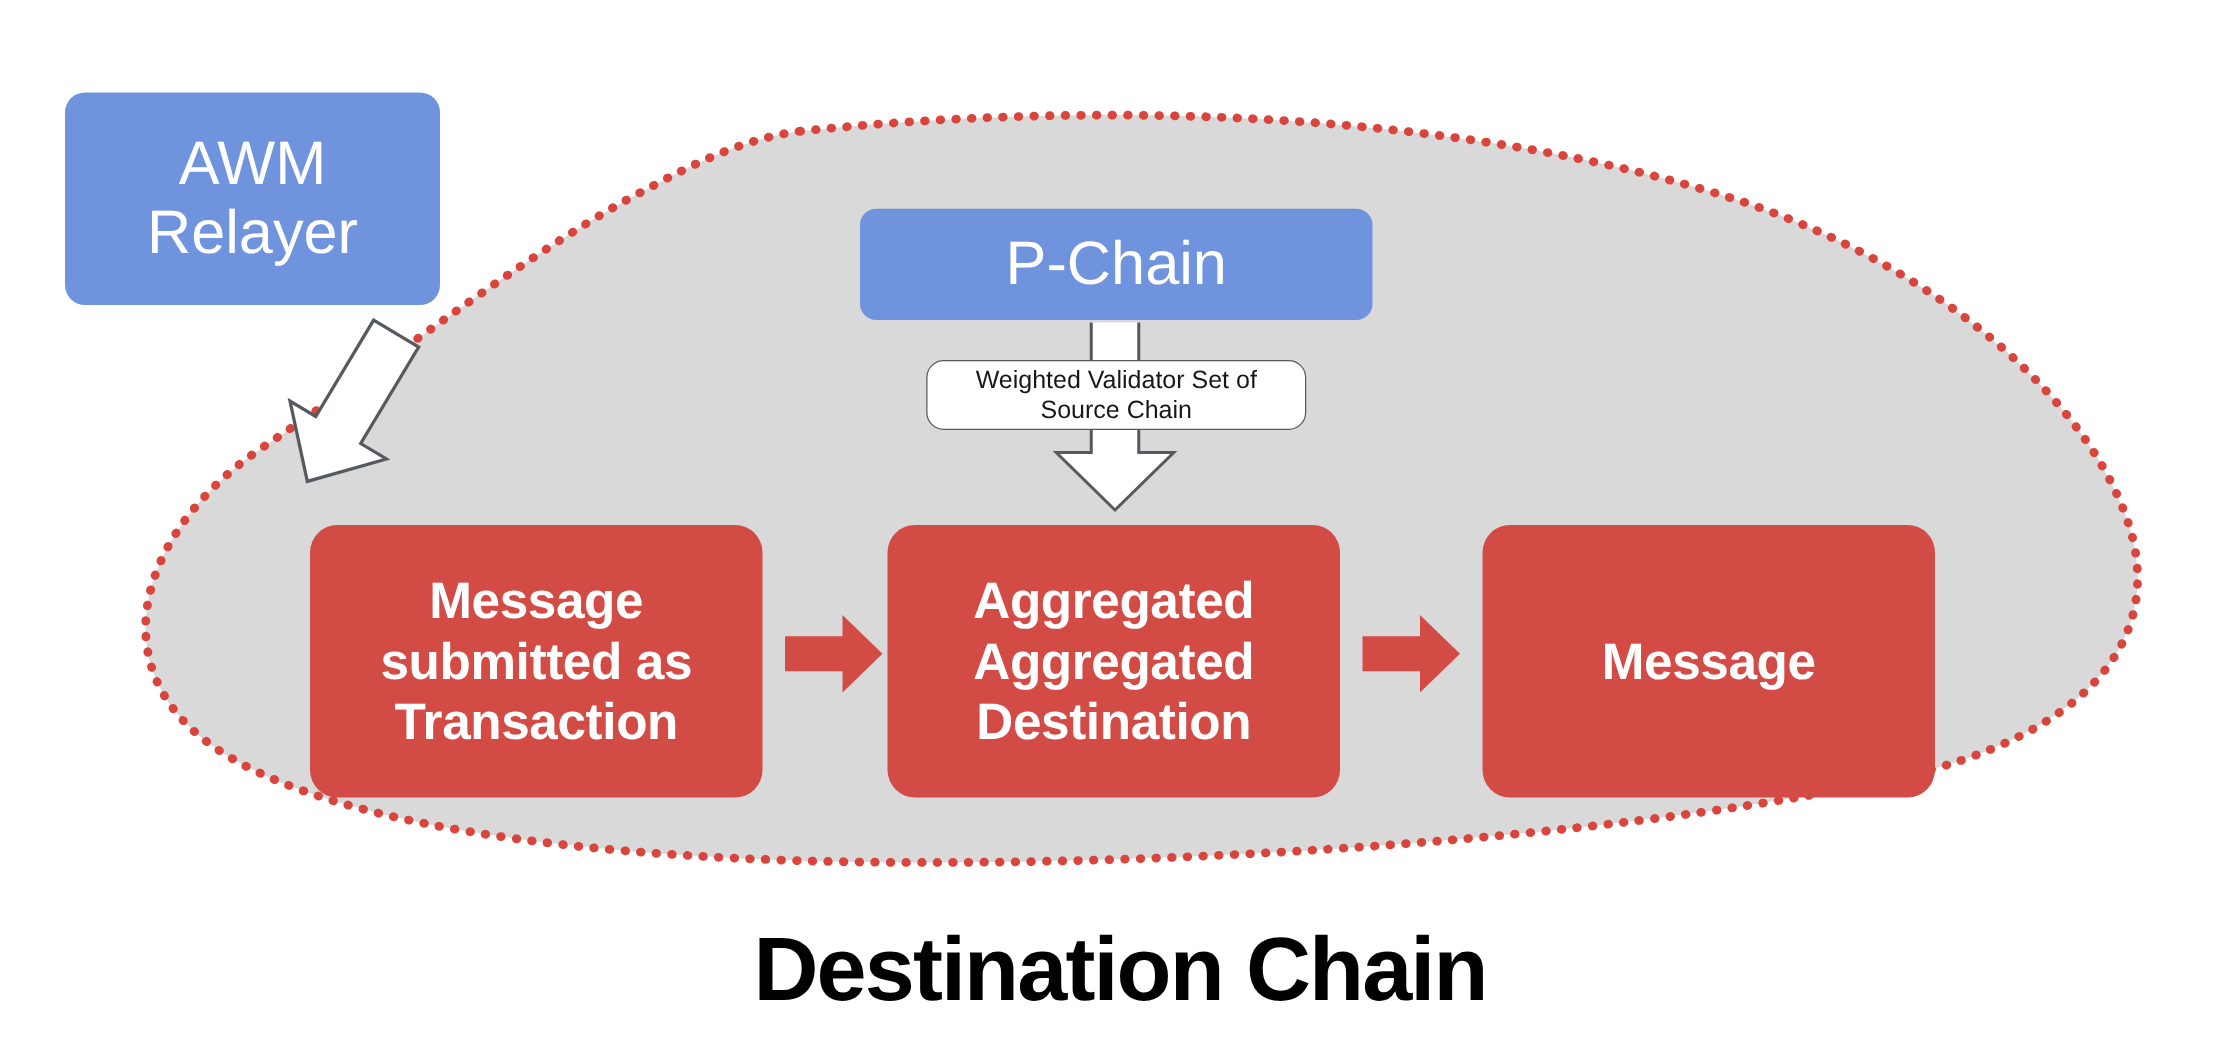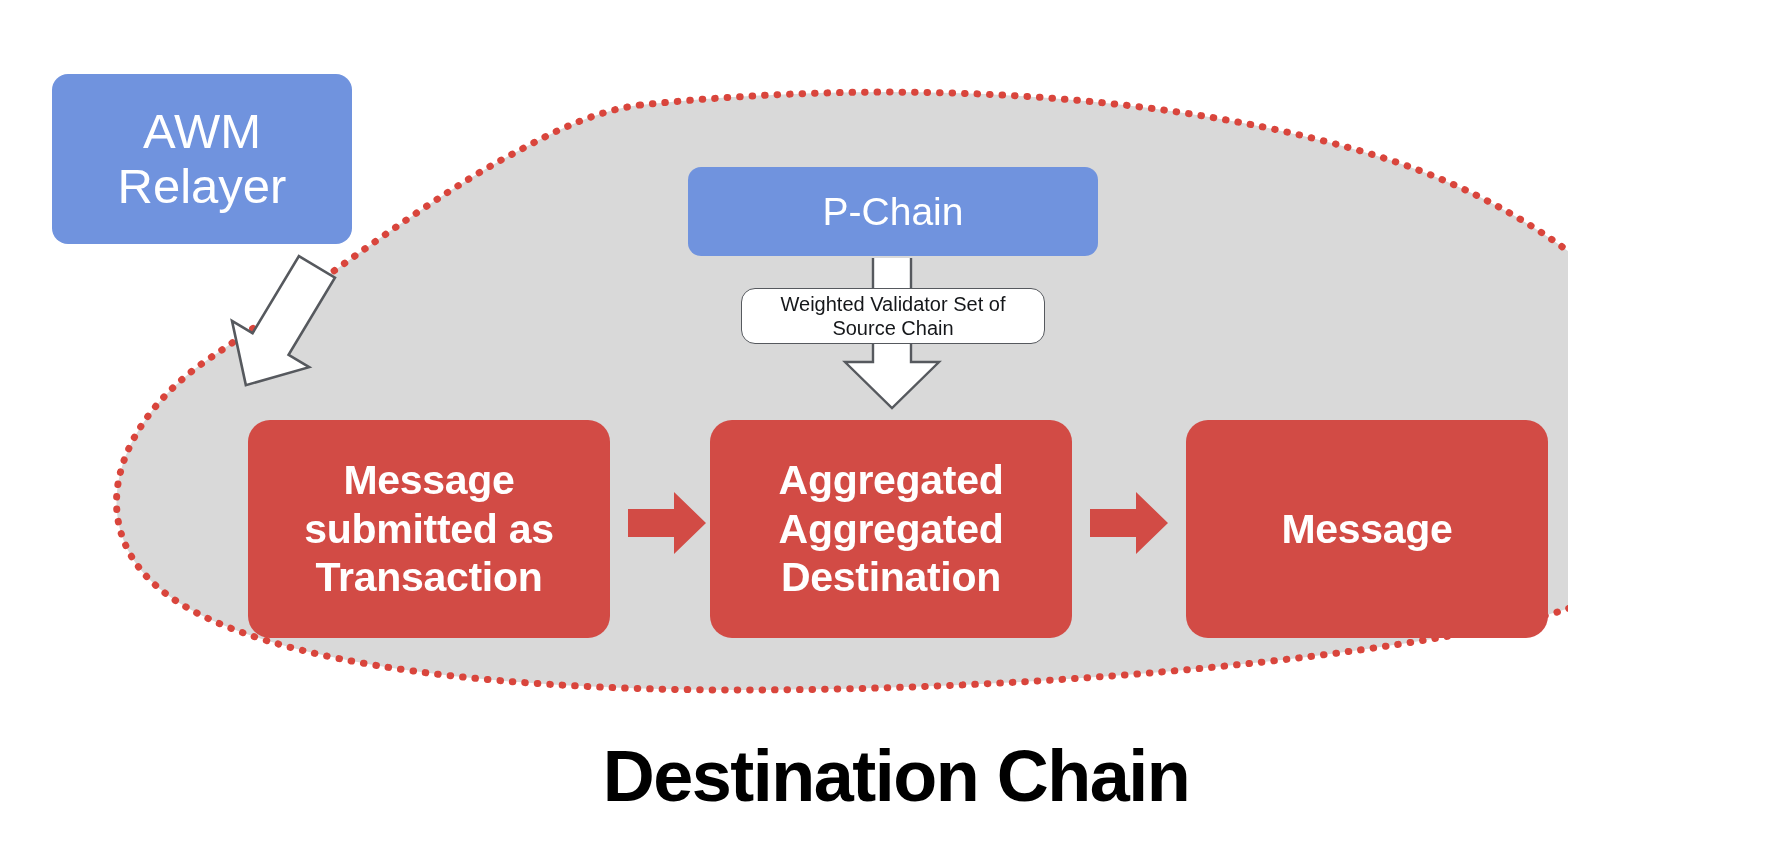--- a/index.html
+++ b/index.html
@@ -5,21 +5,21 @@
   html, body {
     margin: 0;
     padding: 0;
     background: #ffffff;
   }
   body {
     font-family: "Liberation Sans", sans-serif;
   }
   #canvas {
     position: relative;
-    width: 1568px;
+    width: 1792px;
     height: 848px;
     background: #ffffff;
     overflow: hidden;
   }
   .layer {
     position: absolute;
     left: 0;
     top: 0;
     width: 1792px;
     height: 848px;
@@ -43,21 +43,21 @@
     width: 300px;
     height: 170px;
     font-size: 49px;
     border-radius: 16px;
   }
   #p-chain {
     left: 688px;
     top: 167px;
     width: 410px;
     height: 89px;
-    font-size: 39px;
+    font-size: 49px;
     border-radius: 13px;
   }
   
   #validator-set {
     position: absolute;
     left: 741px;
     top: 288px;
     width: 304px;
     height: 56px;
     background: #ffffff;

